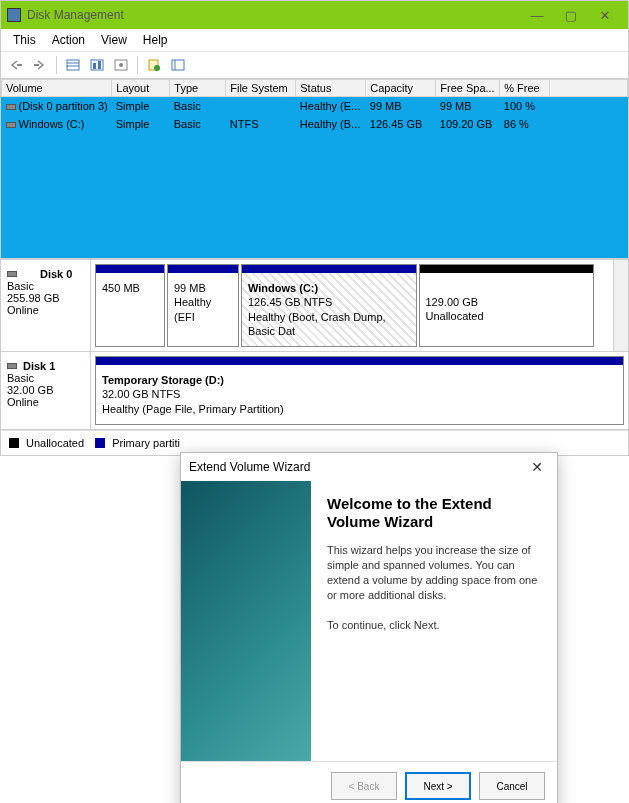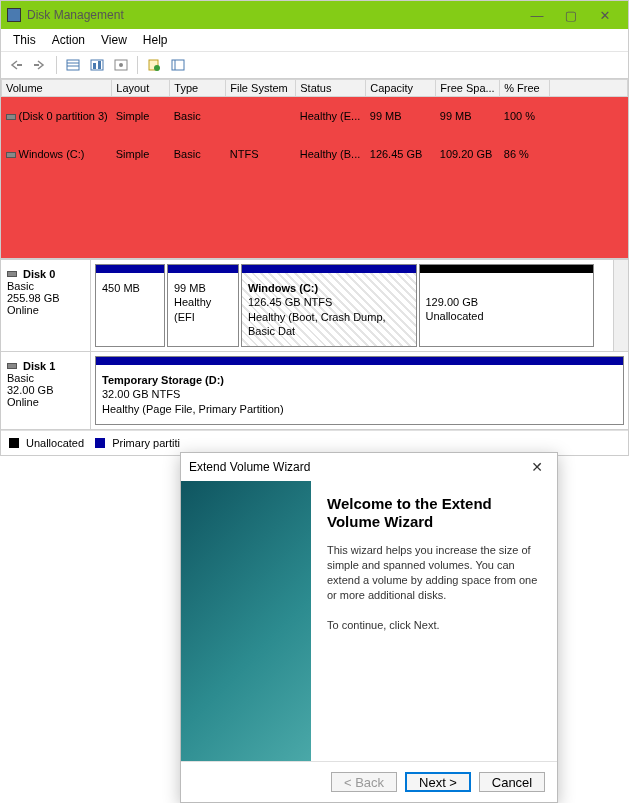--- a/index.html
+++ b/index.html
@@ -10,23 +10,23 @@
 .titlebar .title { flex: 1; font-size: 12px; color: #555; }
 .winbtns { display: flex; }
 .winbtn { width: 34px; height: 20px; display: flex; align-items: center; justify-content: center; color: #555; font-size: 13px; }
 .menubar { display: flex; padding: 2px 4px; border-bottom: 1px solid #e5e5e5; }
 .menu-item { padding: 2px 8px; font-size: 12px; }
 .toolbar { display: flex; align-items: center; padding: 3px 4px; gap: 2px; border-bottom: 1px solid #cfcfcf; }
 .tool-btn { width: 22px; height: 20px; display: flex; align-items: center; justify-content: center; }
 .tool-sep { width: 1px; height: 18px; background: #d0d0d0; margin: 0 3px; }
 .vol-table { width: 100%; border-collapse: collapse; }
 .vol-table th { background: #f2f2f2; border: 1px solid #d4d4d4; text-align: left; padding: 2px 4px; font-weight: normal; font-size: 11px; position: relative; }
-.vol-table td { padding: 13px 4px; font-size: 11px; white-space: nowrap; overflow: hidden; }
+.vol-table td { padding: 3px 4px; font-size: 11px; white-space: nowrap; overflow: hidden; }
 .vol-icon { display: inline-block; width: 10px; height: 6px; background: #888; border: 1px solid #555; vertical-align: middle; margin-right: 3px; }
-.table-wrap { height: 180px; overflow: hidden; border-bottom: 1px solid #cfcfcf; background:#ef4444; position:relative; }
+.table-wrap { height: 180px; overflow: hidden; border-bottom: 1px solid #cfcfcf; background:#0ea5e9; position:relative; }
 .disk-pane { background: #fff; padding: 0; }
 .disk-row { display: flex; margin: 0; border-bottom: 1px solid #cfcfcf; }
 .disk-info { width: 90px; padding: 8px 6px; font-size: 11px; border-right: 1px solid #cfcfcf; }
 .disk-info .dname { font-weight: bold; }
 .disk-vols { flex: 1; display: flex; padding: 4px; gap: 2px; position:relative; }
 .disk-blue { height: 8px; background: #0000a0; }
 .disk-seg { border: 1px solid #888; display: flex; flex-direction: column; }
 .seg-body { flex: 1; padding: 8px 6px; font-size: 11px; background: #fff; line-height: 1.3; }
 .seg-body.hatched { background: repeating-linear-gradient(45deg, #fff, #fff 4px, #e4e4e4 4px, #e4e4e4 6px); }
 .seg-body.unalloc { background: #fff; }
@@ -37,21 +37,21 @@
 .wizard { position: absolute; left: 180px; top: 452px; width: 378px; background: #fff; border: 1px solid #bbb; box-shadow: 0 4px 16px rgba(0,0,0,.25); }
 .wizard-title { display:flex; align-items:center; padding: 6px 8px; font-size: 12px; }
 .wizard-title .wt { flex:1; }
 .wizard-close { font-size: 14px; padding: 0 6px; color:#333;}
 .wizard-body { display:flex; height: 280px; }
 .wizard-side { width: 130px; background: linear-gradient(135deg, #0f5560, #2c8b8f 60%, #4aa8a8); }
 .wizard-main { flex:1; padding: 14px 16px 10px 16px; }
 .wizard-main h2 { font-size: 15px; font-weight: bold; margin-bottom: 12px; line-height:1.2; }
 .wizard-main p { font-size: 11px; color:#333; margin-bottom: 16px; line-height:1.35; }
 .wizard-buttons { display:flex; justify-content:flex-end; gap:8px; padding: 10px 12px; border-top:1px solid #e0e0e0; }
-.wiz-btn { min-width: 66px; height: 20px; font-size: 13px; border: 1px solid #adadad; background: #f5f5f5; display:flex;align-items:center;justify-content:center; }
+.wiz-btn { min-width: 66px; height: 28px; font-size: 10px; border: 1px solid #adadad; background: #f5f5f5; display:flex;align-items:center;justify-content:center; }
 .wiz-btn.primary { border-color: #0078d7; box-shadow:0 0 0 1px #0078d7 inset; }
 .wiz-btn.disabled { color:#999; }
 .scroll-right { position:absolute; right:0; top:0; bottom:0; width:15px; background:#f0f0f0; border-left:1px solid #d0d0d0;}
 </style>
 </head>
 <body>
 
 <div class="window">
   <div class="titlebar">
     <span class="icon"></span>
@@ -168,21 +168,21 @@
             <td>86 %</td>
             <td></td>
         </tr>
       </tbody>
     </table>
   </div>
 
   <div class="disk-pane">
     <div class="disk-row" style="border-top:1px solid #cfcfcf;">
       <div class="disk-info">
-        <div style="display:flex;align-items:center;gap:3px;">
+        <div style="display:flex;align-items:center;gap:20px;">
             <span class="vol-icon"></span>
             <span class="dname">Disk 0</span>
           </div>
         <div>Basic</div>
         <div>255.98 GB</div>
         <div>Online</div>
       </div>
       <div class="disk-vols" style="padding-right:34px;">
         <div class="disk-seg" style="flex:0 0 70px;">
             <div class="disk-blue"></div>

